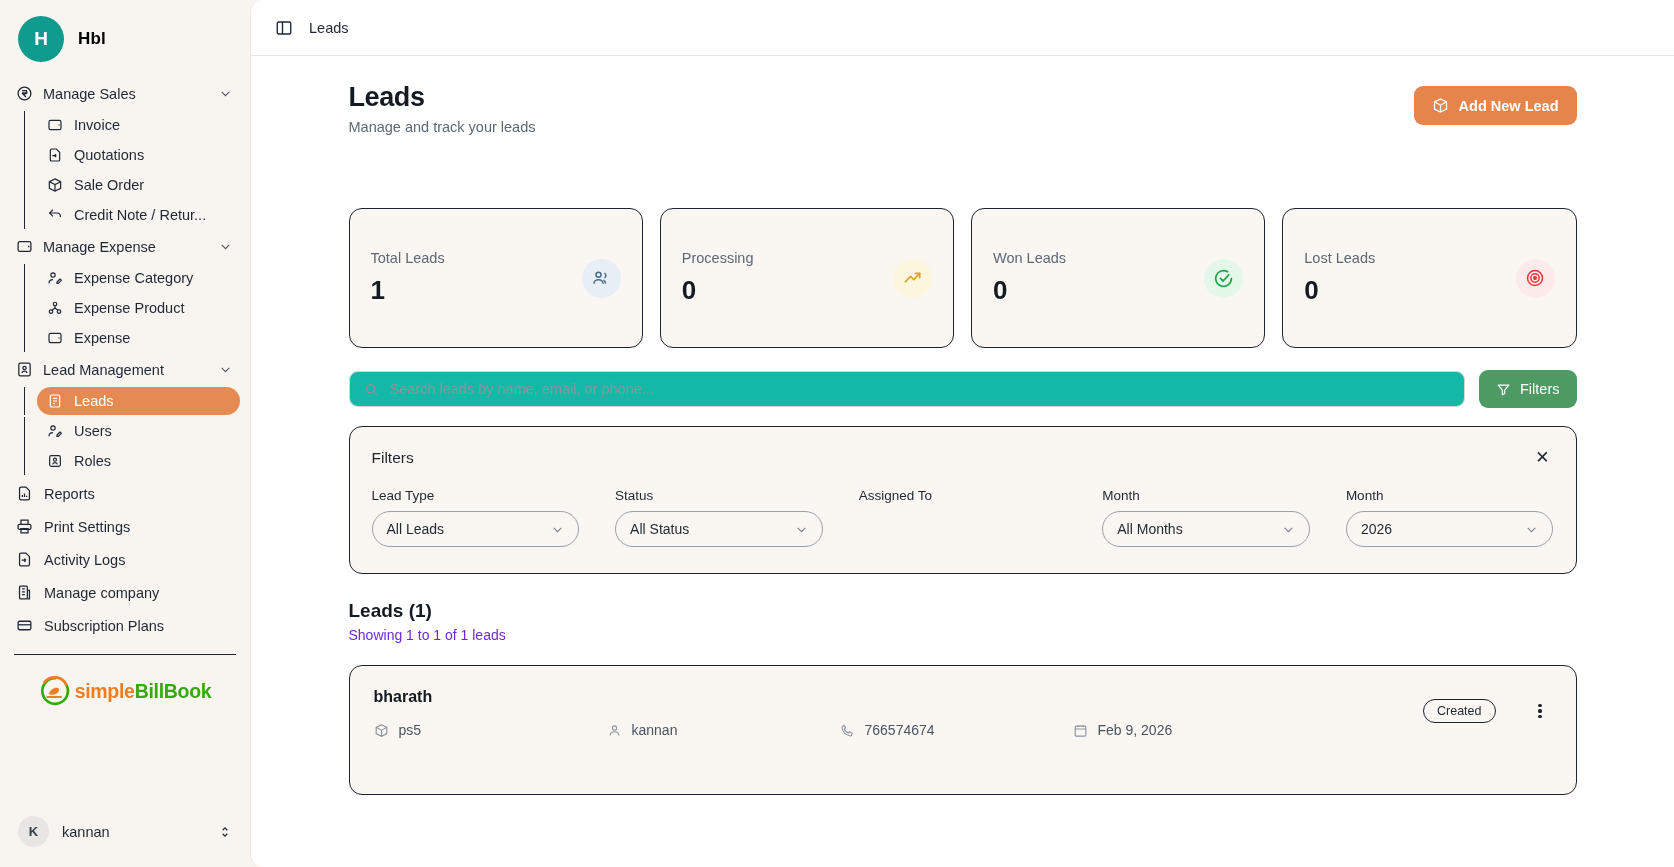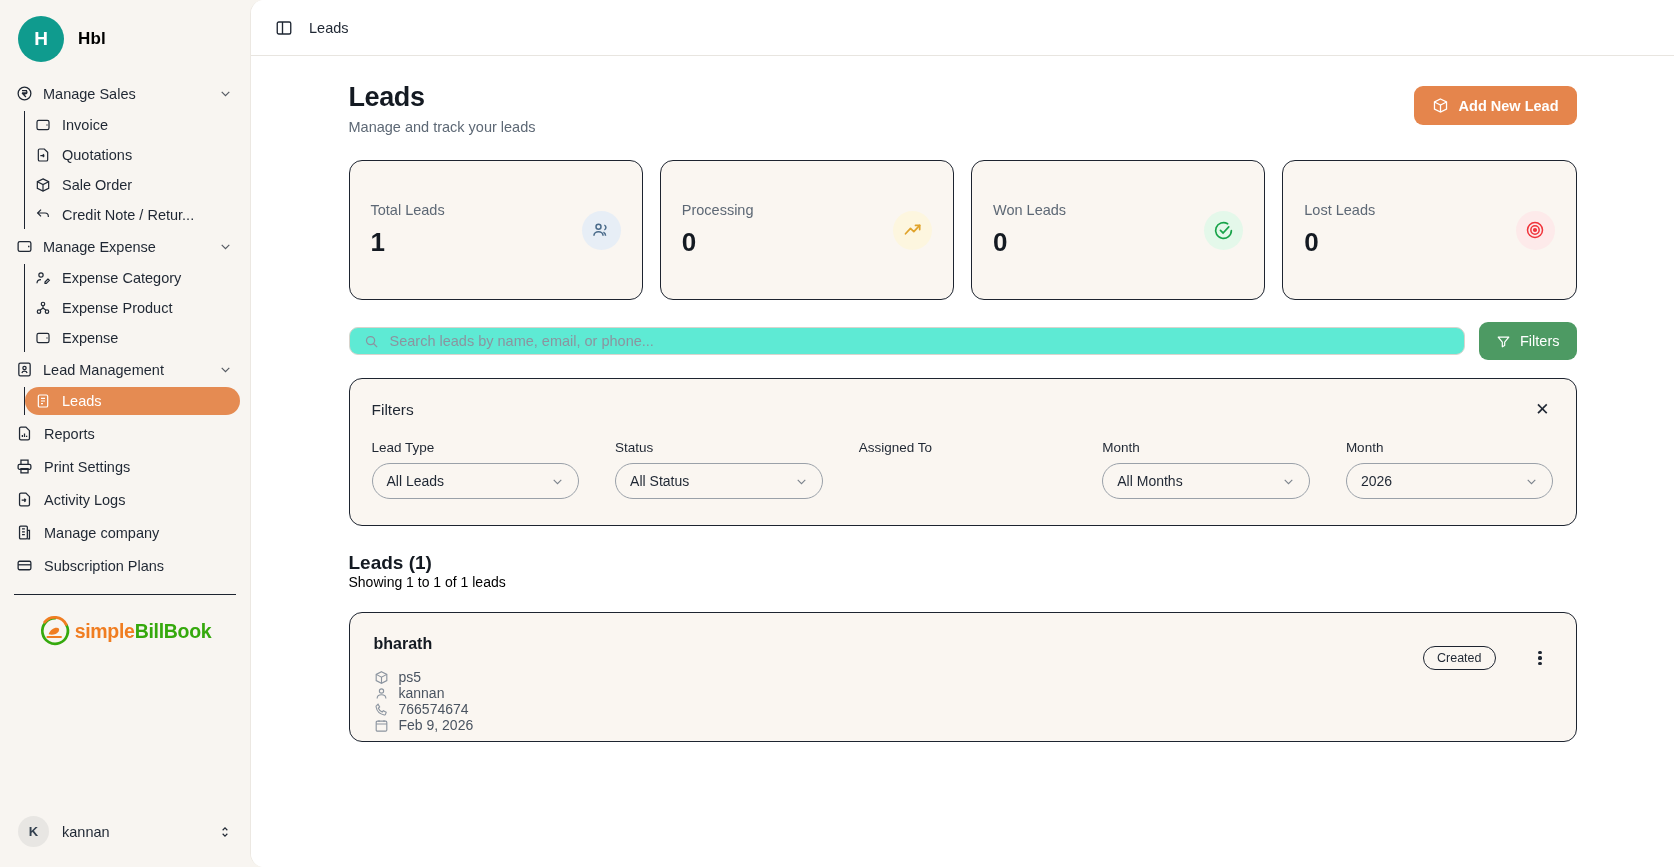--- a/index.html
+++ b/index.html
@@ -31,21 +31,21 @@
   .nav { padding: 4px 10px 0 10px; flex: 0 0 auto; }
   .nav-group-head {
     display:flex; align-items:center; gap:10px;
     padding: 7px 8px 7px 6px; font-size: 14.5px; color:#1f2733;
     border-radius: 8px; cursor:pointer;
   }
   .nav-group-head .ico { width:17px; height:17px; display:flex; align-items:center; justify-content:center; flex:0 0 17px; }
   .nav-group-head .lbl { flex:1; }
   .chev { width: 13px; height: 13px; opacity:.75; }
 
-  .subnav { margin: 0 0 2px 14px; border-left: 1.4px solid #1d2430; }
+  .subnav { margin: 0 0 2px 14px; padding-left: 12px; border-left: 1.4px solid #1d2430; }
   .sub-item {
     display:flex; align-items:center; gap:11px;
     padding: 6px 10px; margin: 2px 0; border-radius: 20px;
     font-size: 14.5px; color:#1f2733; cursor:pointer;
   }
   .sub-item .ico { width:16px; height:16px; display:flex; align-items:center; justify-content:center; flex:0 0 16px; }
   .sub-item.active { background: #e58b52; color: #fff; }
   .sub-item.active .ico svg { stroke: #fff; }
 
   .flat-item {
@@ -111,35 +111,35 @@
     font-family:"Liberation Sans", sans-serif;
     margin-top: 4px;
   }
 
   .stats { display:flex; gap: 17px; margin-top: 25px; }
   .stat-card {
     flex:1 1 0; height: 140px;
     border: 1.4px solid #1d2430; border-radius: 13px;
     background:#faf6f1;
     padding: 20px 21px;
-    display:flex; align-items:center; justify-content:space-between;
+    display:flex; align-items:center; justify-content:space-between;margin-top:48px;
   }
   .stat-left { display:flex; flex-direction:column; gap: 9px; }
   .stat-label { font-size: 14.5px; color:#5d6875; }
   .stat-value { font-size: 26px; font-weight: 800; color:#141a22; }
   .stat-ico {
     width: 39px; height:39px; border-radius:50%;
     display:flex; align-items:center; justify-content:center;
   }
 
   .searchrow { display:flex; gap: 14px; margin-top: 22px; align-items:center; }
   .search-wrap {
     flex:1 1 auto; position:relative;
-    border:1px solid #d9d4cd; border-radius: 9px; background:#5eead4;
-    height: 28px; display:flex; align-items:center; padding: 0 14px; gap: 11px;
+    border:1px solid #d9d4cd; border-radius: 9px; background:#14b8a6;
+    height: 36px; display:flex; align-items:center; padding: 0 14px; gap: 11px;
   }
   .search-input {
     flex:1; border:none; outline:none; background:transparent;
     font-size:14.5px; color:#1f2733; font-family:"Liberation Sans", sans-serif;
   }
   .search-input::placeholder { color:#8b949f; }
   .btn-filters {
     display:inline-flex; align-items:center; gap:9px;
     background:#4d9a63; color:#fff; border:none;
     border-radius: 9px; padding: 11px 17px;
@@ -161,30 +161,30 @@
   .filter-label { font-size: 13.5px; color:#1f2733; margin-bottom: 8px; }
   .select-box {
     height: 36px; border:1px solid #9aa1a9; border-radius: 20px;
     background:#faf6f1; display:flex; align-items:center;
     padding: 0 14px; justify-content:space-between; cursor:pointer;
   }
   .select-val { font-size: 14px; color:#1f2733; }
 
   .list-head { margin-top: 26px; }
   .list-title { font-size: 19px; font-weight: 800; color:#141a22; }
-  .list-sub { font-size: 14px; color:#000000; }
+  .list-sub { font-size: 14px; color:#6d28d9; margin-top: 5px; }
 
   .lead-card {
     margin-top: 22px;
     border: 1.4px solid #1d2430; border-radius: 13px;
     background:#faf6f1; padding: 22px 24px 26px 24px;
     height: 130px; position:relative;
   }
   .lead-name { font-size: 16px; font-weight: 700; color:#141a22; }
-  .lead-meta { display:flex; margin-top: 16px; flex-direction: column; }
+  .lead-meta { display:flex; margin-top: 16px; }
   .meta-item { display:flex; align-items:center; gap:10px; font-size: 14px; color:#4a5461; }
   .meta-1 { width: 233px; }
   .meta-2 { width: 233px; }
   .meta-3 { width: 233px; }
   .badge {
     position:absolute; right: 80px; top: 33px;
     border:1.3px solid #1d2430; border-radius: 12px;
     padding: 4px 13px; font-size: 12.5px; color:#1f2733; background:#faf6f1;
   }
   .kebab { position:absolute; right: 28px; top: 33px; cursor:pointer; padding: 2px 6px; }
@@ -326,20 +326,42 @@
           <span class="ico">
             <svg width="16" height="16" viewBox="0 0 24 24" fill="none" stroke="#fff" stroke-width="1.8">
                 <rect x="5" y="3" width="14" height="18" rx="2"></rect>
                 <path d="M9 8h6M9 12h6M9 16h3"></path>
               </svg>
           </span>
           <span>Leads</span>
         </div>
       </div>
 
+      <div class="subnav">
+        <div class="sub-item">
+          <span class="ico">
+            <svg width="16" height="16" viewBox="0 0 24 24" fill="none" stroke="#1f2733" stroke-width="1.8">
+                <circle cx="9" cy="7.5" r="3.2"></circle>
+                <path d="M3 20c0-3.4 2.7-5.6 6-5.6"></path>
+                <path d="M19.5 13.5 15 18v2h2l4.5-4.5z"></path>
+              </svg>
+          </span>
+          <span>Users</span>
+        </div>
+        <div class="sub-item">
+          <span class="ico">
+            <svg width="16" height="16" viewBox="0 0 24 24" fill="none" stroke="#1f2733" stroke-width="1.8">
+                <rect x="4" y="4" width="16" height="16" rx="2.2"></rect>
+                <circle cx="12" cy="10" r="2.2"></circle>
+                <path d="M8.4 17c.6-1.7 2-2.5 3.6-2.5s3 .8 3.6 2.5"></path>
+              </svg>
+          </span>
+          <span>Roles</span>
+        </div>
+      </div>
 
       <div class="flat-item">
         <span class="ico">
           <svg width="17" height="17" viewBox="0 0 24 24" fill="none" stroke="#1f2733" stroke-width="1.8">
               <path d="M14 3H7a2 2 0 0 0-2 2v14a2 2 0 0 0 2 2h10a2 2 0 0 0 2-2V8z"></path>
               <path d="M9 17v-3M12 17v-5M15 17v-2"></path>
             </svg>
         </span>
         <span>Reports</span>
       </div>

